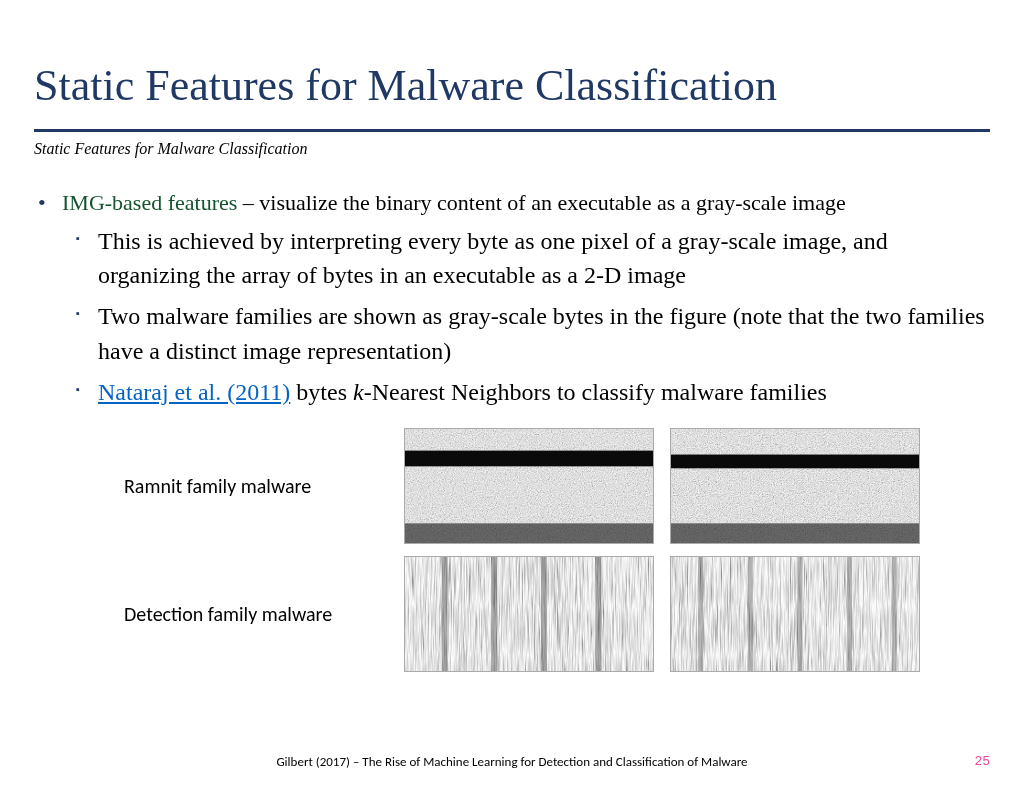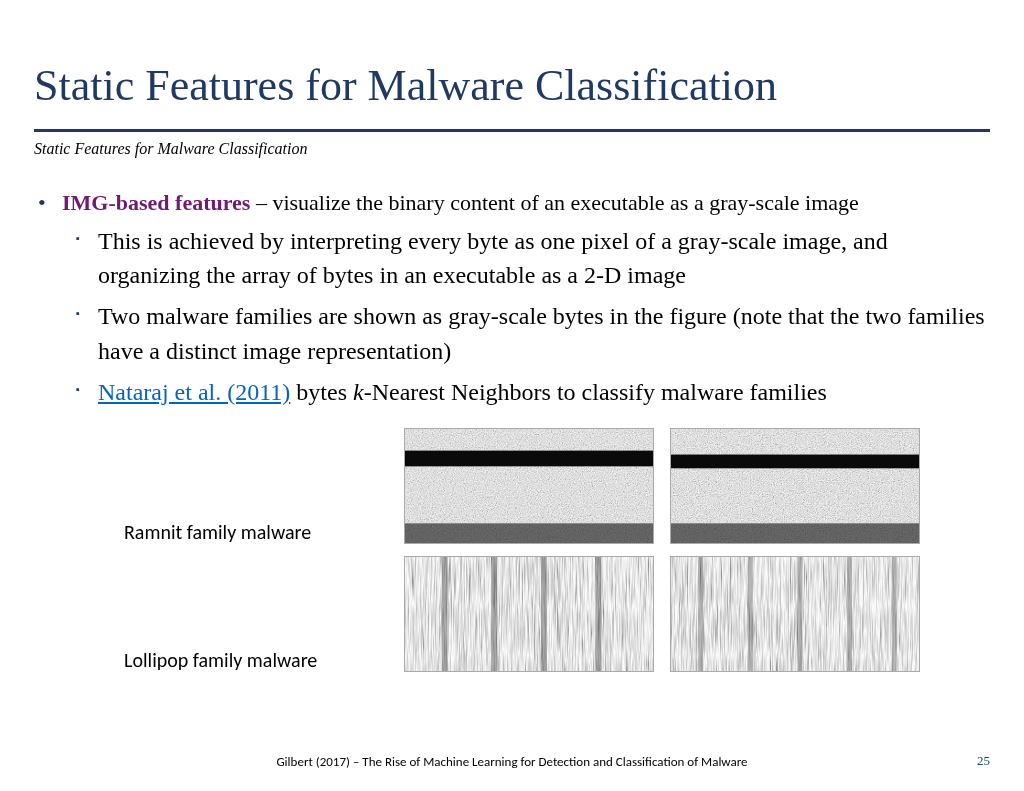--- a/index.html
+++ b/index.html
@@ -47,21 +47,21 @@
     margin-bottom: 6px;
     font-family: 'Palatino Linotype', Georgia, serif;
   }
   ul.main-list > li::before {
     content: "•";
     position: absolute;
     left: -24px;
     color: #1f3864;
     font-size: 22px;
   }
-  .highlight-red { color: #701a75; font-weight: bold; }
+  .highlight-red { color: #14532d; }
   ul.sub-list {
     list-style: none;
     padding-left: 36px;
     margin-top: 6px;
   }
   ul.sub-list > li {
     position: relative;
     font-size: 24px;
     color: #000;
     line-height: 1.45;
@@ -76,21 +76,21 @@
     font-size: 11px;
     top: 7px;
   }
   .link {
     color: #0563c1;
     text-decoration: underline;
   }
   .italic-k { font-style: italic; }
   .image-row {
     display: flex;
-    align-items: flex-end;
+    align-items: center;
     margin-top: 18px;
     padding-left: 90px;
   }
   .row-label {
     width: 280px;
     font-size: 20px;
     font-family: Calibri, Arial, sans-serif;
     color: #000;
   }
   .img-pair {
@@ -113,22 +113,22 @@
     text-align: center;
     font-size: 13px;
     font-family: Calibri, Arial, sans-serif;
     color: #000;
   }
   .page-num {
     position: absolute;
     bottom: 22px;
     right: 34px;
     font-size: 13px;
-    color: #0c4a6e;
-    font-family: Liberation Serif, serif;
+    color: #ec4899;
+    font-family: Liberation Mono, monospace;
   }
 </style>
 </head>
 <body>
 
 <div class="slide">
 
   <h1 class="title">Static Features for Malware Classification</h1>
   <hr class="title-rule">
   <div class="subtitle">Static Features for Malware Classification</div>
@@ -168,21 +168,21 @@
             </filter>
           <rect width="250" height="116" filter="url(#n2)"></rect>
           <rect y="26" width="250" height="14" fill="#0a0a0a"></rect>
           <rect y="96" width="250" height="20" fill="#111" opacity="0.6"></rect>
         </svg>
       </div>
     </div>
   </div>
 
   <div class="image-row" style="margin-top:12px;">
-    <div class="row-label">Lollipop family malware</div>
+    <div class="row-label">Detection family malware</div>
     <div class="img-pair">
       <div class="noise-img">
         <svg viewBox="0 0 250 116" preserveAspectRatio="none">
           <filter id="n3">
               <feTurbulence type="turbulence" baseFrequency="0.6 0.02" numOctaves="2" seed="3"></feTurbulence>
               <feColorMatrix type="saturate" values="0"></feColorMatrix>
             </filter>
           <rect width="250" height="116" filter="url(#n3)"></rect>
           <g stroke="#222" stroke-width="6" opacity="0.35">
             <line x1="40" y1="0" x2="40" y2="116"></line>

